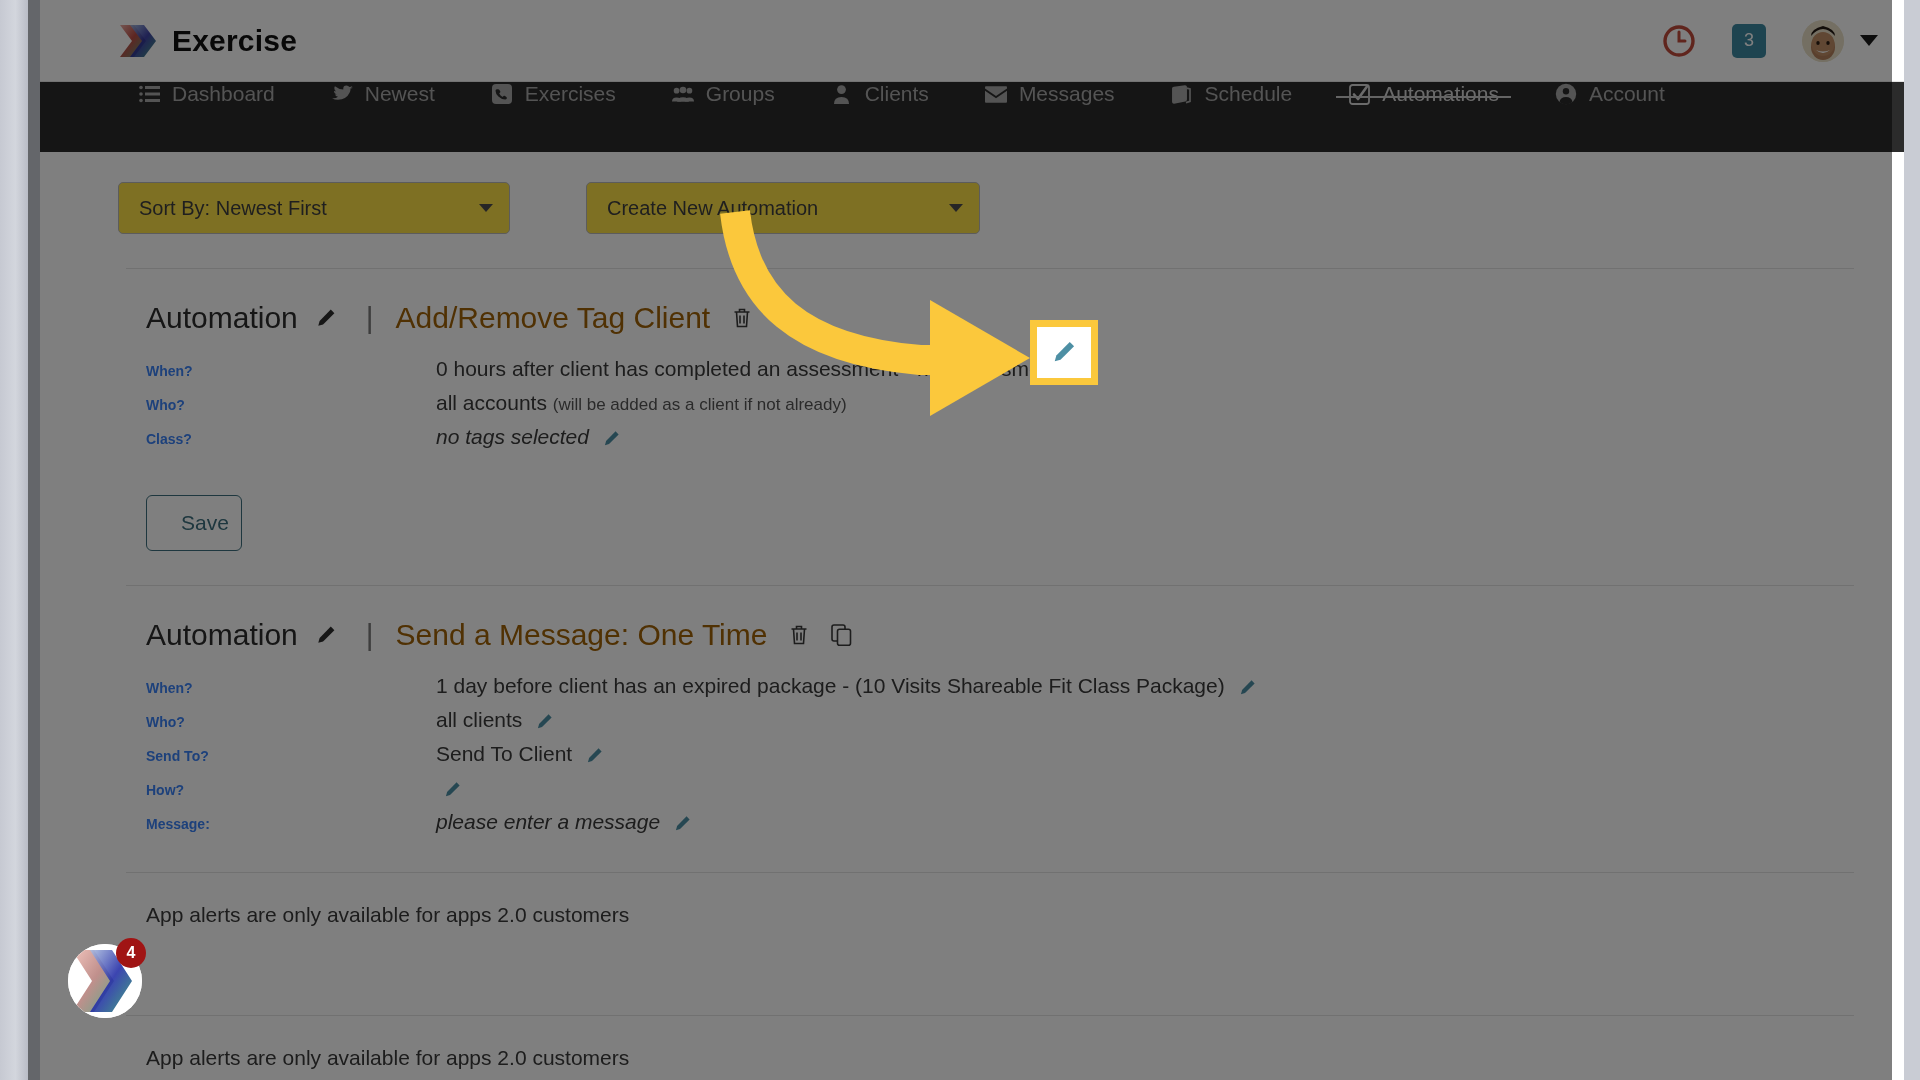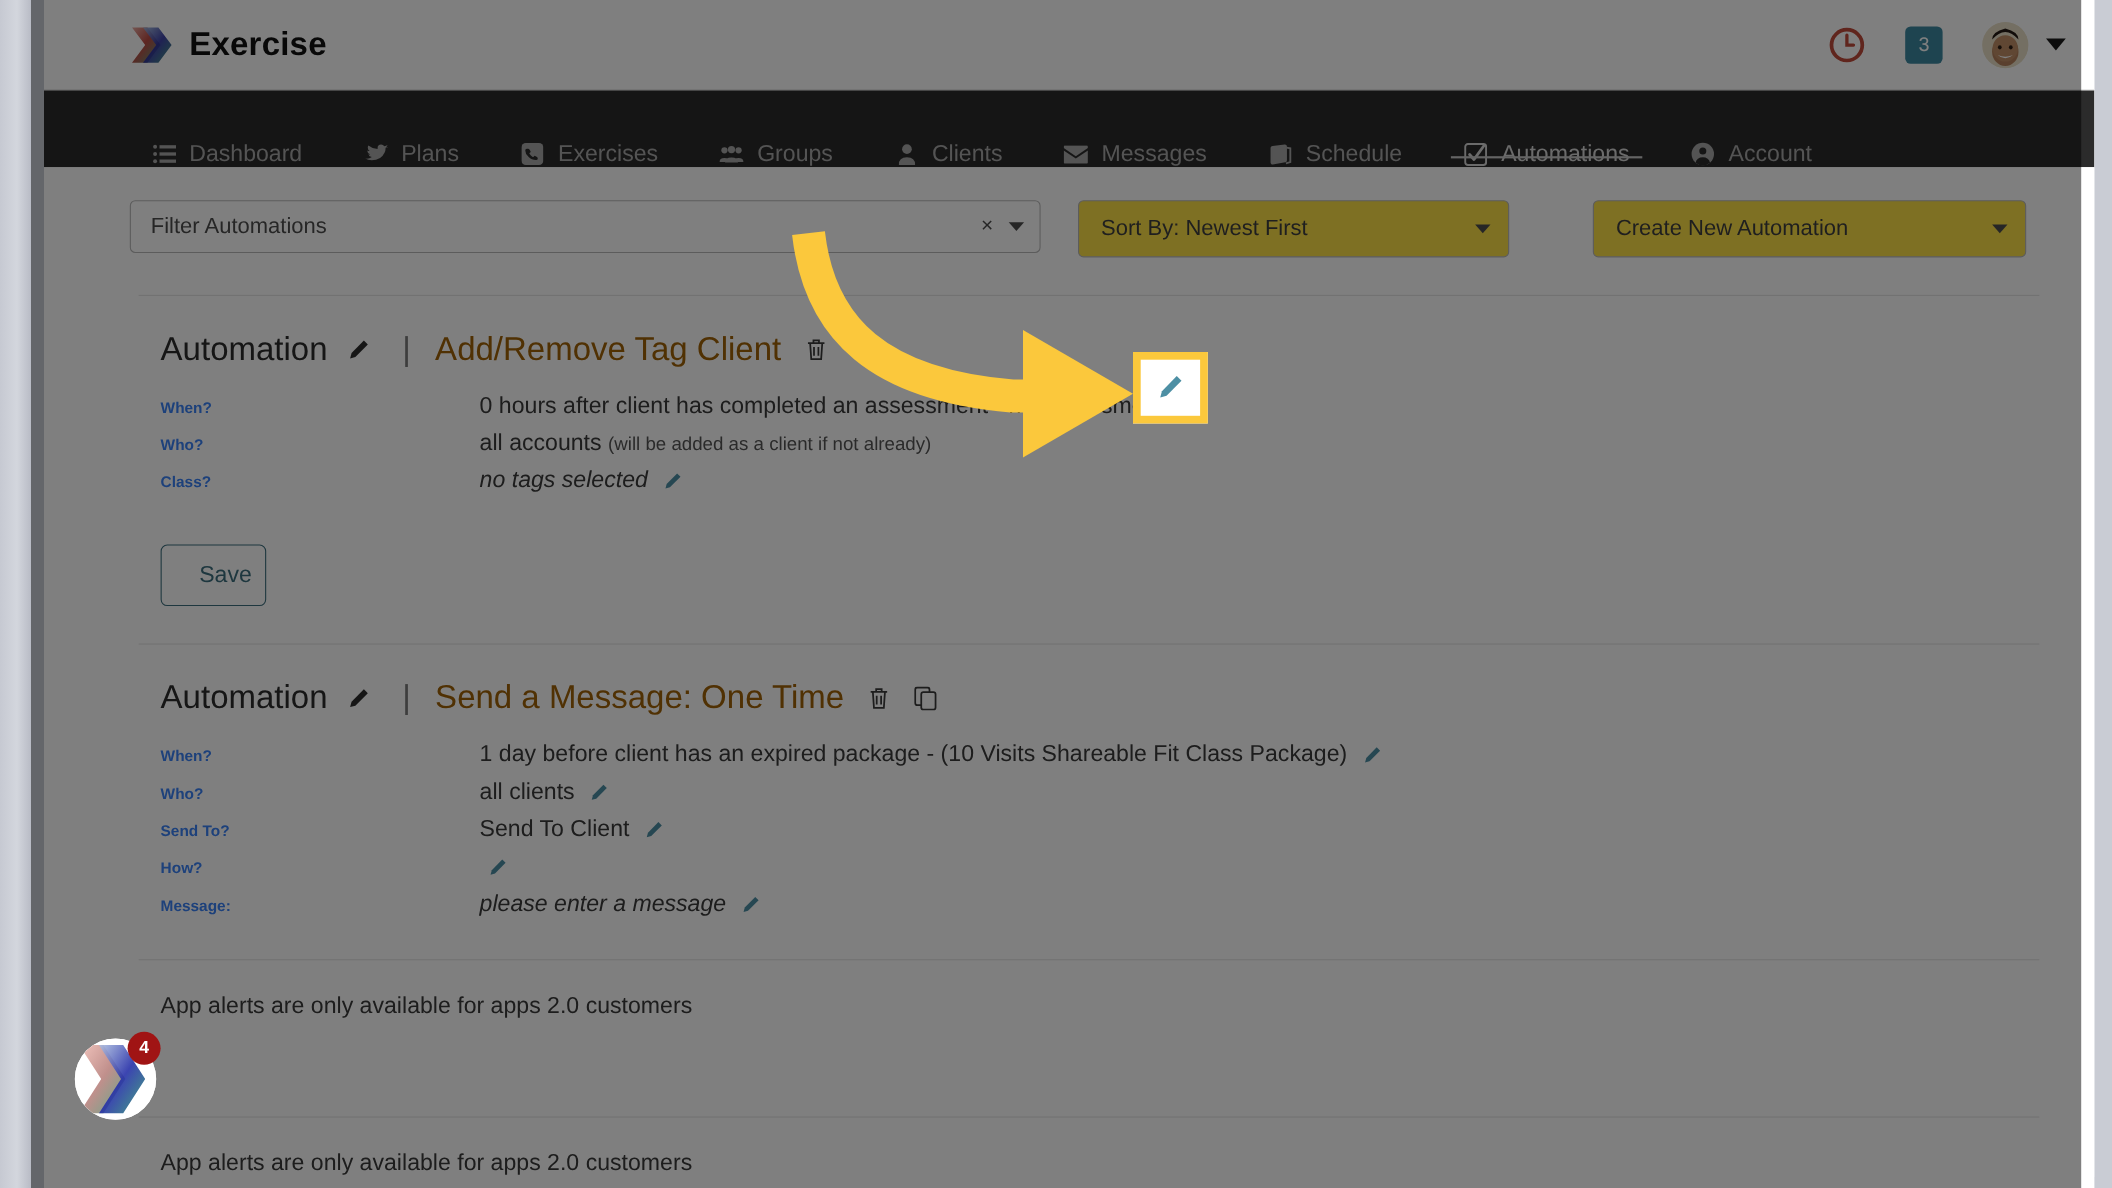--- a/index.html
+++ b/index.html
@@ -63,21 +63,21 @@
   .avatar {
     width: 42px; height: 42px; border-radius: 50%;
     background: #ece4cf; overflow: hidden; position: relative;
   }
   .chev { width: 0;height:0;border-left:9px solid transparent;border-right:9px solid transparent;border-top:11px solid #1b1b1b;}
 
   
   .navbar {
     background: #2b2b2b;
     height: 70px;
-    display: flex; align-items: flex-end;
+    display: flex; align-items: flex-start;
     padding-left: 78px;
   }
   .nav-item {
     display: flex; align-items: center; gap: 12px;
     color: #a8a8a8; font-size: 21px;
     padding: 0 20px;
     margin-right: 16px;
     position: relative;
     cursor: pointer;
   }
@@ -265,21 +265,21 @@
       </span>
       <span>Dashboard</span>
     </div>
 
     <div class="nav-item">
       <span class="nav-ico">
         <svg width="23" height="19" viewBox="0 0 23 19" fill="#a8a8a8">
           <path d="M23 2.3q-1.3.6-2.7.8 1.5-.9 2-2.6-1.4.8-3 1.1Q18 0 16.2 0q-3.4 0-3.4 3.4 0 .5.1.9Q7.8 4 4.1.9 3.5 1.9 3.5 3q0 2.1 1.7 3.2-1.1 0-2.1-.6v.1q0 2.9 2.8 3.5-.6.2-1.1.2-.3 0-.8-.1.8 2.4 3.3 2.5-2 1.6-4.6 1.6-.8 0-1.6-.1 2.6 1.7 6.2 1.7 8.7 0 12.1-7.2 1-2.1 1-4.1v-.5Q21.9 3.4 23 2.3z"></path>
         </svg>
       </span>
-      <span>Plans</span>
+      <span>Newest</span>
     </div>
 
     <div class="nav-item">
       <span class="nav-ico">
         <svg width="20" height="20" viewBox="0 0 20 20">
           <rect x="0" y="0" width="20" height="20" rx="4" fill="#a8a8a8"></rect>
           <path d="M6 5.2q1 0 1.6 1.1l.7 1.3q.3.6-.2 1l-.7.6q-.2.2 0 .6 1 1.9 2.9 2.9.4.2.6 0l.6-.7q.4-.5 1-.2l1.3.7q1.1.6 1.1 1.6 0 1.4-1.6 1.4-4 0-6.9-2.9T3.5 6.8q0-1.6 1.4-1.6z" fill="#2b2b2b"></path>
         </svg>
       </span>
       <span>Exercises</span>
@@ -347,25 +347,20 @@
           <path d="M4.4 19q1.2-5 6.6-5t6.6 5a10 10 0 0 1-13.2 0z" fill="#2b2b2b"></path>
         </svg>
       </span>
       <span>Account</span>
     </div>
   </div>
 
   <div class="content">
 
     <div class="toolbar">
-      <div class="filter-box">
-        <span class="ph">Filter Automations</span>
-        <span class="filter-x">×</span>
-        <span class="caretdown"></span>
-      </div>
 
       <div class="select-box sortbox">
         <span class="lbl">Sort By: Newest First</span>
         <span class="caretdown"></span>
       </div>
 
       <div class="select-box createbox">
         <span class="lbl">Create New Automation</span>
         <span class="caretdown"></span>
       </div>

